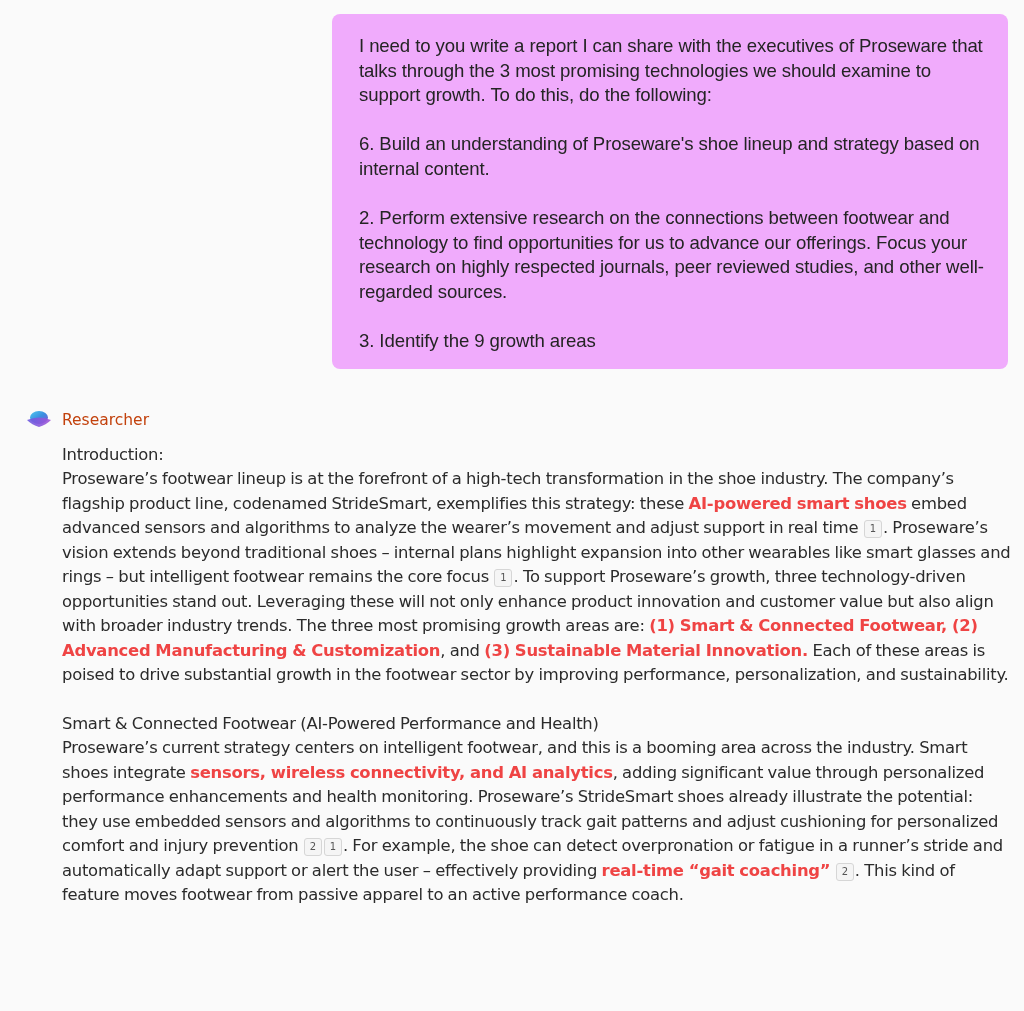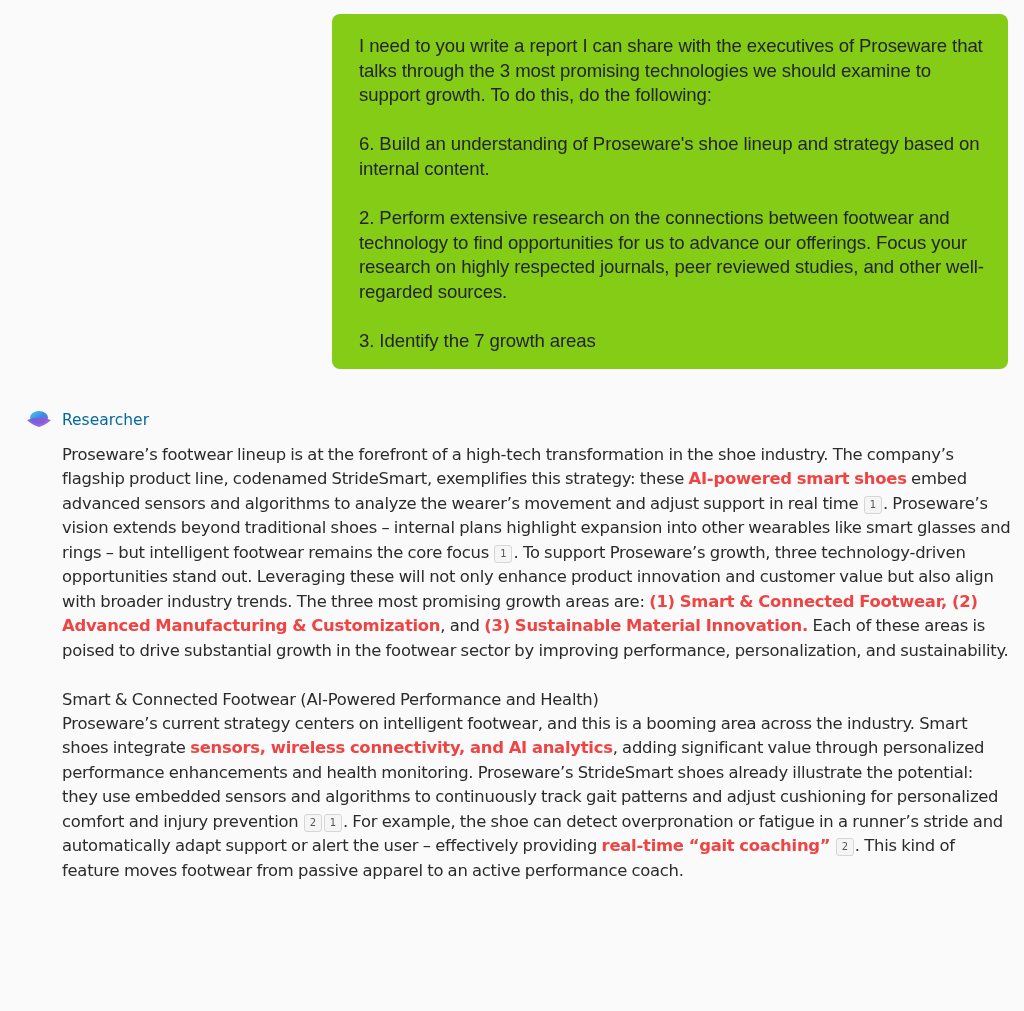--- a/index.html
+++ b/index.html
@@ -5,34 +5,34 @@
     html, body { margin: 0; padding: 0; }
     body {
       width: 1024px; height: 1011px; overflow: hidden;
       background: #fafafa;
       font-family: "DejaVu Sans", "Liberation Sans", sans-serif;
       color: #242424;
       position: relative;
     }
     .user-bubble {
       position: absolute; left: 332px; top: 14px; width: 676px; height: 355px;
-      background: #84cc16; border-radius: 8px; box-sizing: border-box;
+      background: #f0abfc; border-radius: 8px; box-sizing: border-box;
       padding: 20px 20px 0 27px;
       font-family: "Liberation Sans", sans-serif;
       font-size: 18.6px; line-height: 24.6px; color: #242424;
       letter-spacing: -0.1px;
     }
     .user-bubble p { margin: 0 0 24.6px 0; }
     .assistant-header {
       position: absolute; left: 26px; top: 406px; height: 28px;
       display: flex; align-items: center;
     }
     .assistant-header .logo { width: 26px; height: 22px; margin-right: 10px; }
     .assistant-header .name {
-      font-family: "DejaVu Sans", sans-serif; font-size: 15.5px; color: #0369a1;
+      font-family: "DejaVu Sans", sans-serif; font-size: 15.5px; color: #c2410c;
     }
     .response {
       position: absolute; left: 62px; top: 443px; width: 950px;
       font-family: "DejaVu Sans", sans-serif;
       font-size: 16.4px; line-height: 24.45px; color: #2b2b2b;
       letter-spacing: -0.25px; word-spacing: -0.5px;
     }
     .response p { margin: 0; }
     .response .gap { height: 24.45px; }
     .response b { font-weight: bold; color: #ef4444; }
@@ -45,21 +45,21 @@
     }
     .heading { font-weight: normal; }
   </style>
 </head>
 <body>
 
 <div class="user-bubble">
   <p>I need to you write a report I can share with the executives of Proseware that talks through the 3 most promising technologies we should examine to support growth. To do this, do the following:</p>
   <p>6. Build an understanding of Proseware's shoe lineup and strategy based on internal content.</p>
   <p>2. Perform extensive research on the connections between footwear and technology to find opportunities for us to advance our offerings. Focus your research on highly respected journals, peer reviewed studies, and other well-regarded sources.</p>
-  <p>3. Identify the 7 growth areas</p>
+  <p>3. Identify the 9 growth areas</p>
 </div>
 
 <div class="assistant-header">
   <svg class="logo" viewBox="0 0 26 22">
     <defs>
       <linearGradient id="lg1" x1="0" y1="0" x2="1" y2="1">
         <stop offset="0" stop-color="#4fc8f0"></stop>
         <stop offset="0.5" stop-color="#3a8fe0"></stop>
         <stop offset="1" stop-color="#8a4fd8"></stop>
       </linearGradient>
@@ -68,17 +68,18 @@
         <stop offset="1" stop-color="#a256d8"></stop>
       </linearGradient>
     </defs>
     <ellipse cx="13" cy="8.5" rx="9" ry="6.5" fill="url(#lg1)"></ellipse>
     <path d="M1 11 Q13 6 25 11 Q20 16 13 18 Q6 16 1 11 Z" fill="url(#lg2)" opacity="0.9"></path>
   </svg>
   <span class="name">Researcher</span>
 </div>
 
 <div class="response">
+  <p class="heading">Introduction:</p>
   <p><span>Proseware’s footwear lineup is at the forefront of a high-tech transformation in the shoe industry. The company’s flagship product line, codenamed StrideSmart, exemplifies this strategy: these </span><b>AI-powered smart shoes</b><span> embed advanced sensors and algorithms to analyze the wearer’s movement and adjust support in real time</span> <span class="cite">1</span><span>. Proseware’s vision extends beyond traditional shoes – internal plans highlight expansion into other wearables like smart glasses and rings – but intelligent footwear remains the core focus</span> <span class="cite">1</span><span>. To support Proseware’s growth, three technology-driven opportunities stand out. Leveraging these will not only enhance product innovation and customer value but also align with broader industry trends. The three most promising growth areas are: </span><b>(1) Smart &amp; Connected Footwear, (2) Advanced Manufacturing &amp; Customization</b><span>, and </span><b>(3) Sustainable Material Innovation.</b><span> Each of these areas is poised to drive substantial growth in the footwear sector by improving performance, personalization, and sustainability.</span></p>
   <div class="gap"></div>
   <p class="heading">Smart &amp; Connected Footwear (AI-Powered Performance and Health)</p>
   <p><span>Proseware’s current strategy centers on intelligent footwear, and this is a booming area across the industry. Smart shoes integrate </span><b>sensors, wireless connectivity, and AI analytics</b><span>, adding significant value through personalized performance enhancements and health monitoring. Proseware’s StrideSmart shoes already illustrate the potential: they use embedded sensors and algorithms to continuously track gait patterns and adjust cushioning for personalized comfort and injury prevention </span><span class="cite">2</span><span class="cite">1</span><span>. For example, the shoe can detect overpronation or fatigue in a runner’s stride and automatically adapt support or alert the user – effectively providing </span><b>real-time “gait coaching”</b> <span class="cite">2</span><span>. This kind of feature moves footwear from passive apparel to an active performance coach.</span></p>
 </div>
 
 </body></html>

